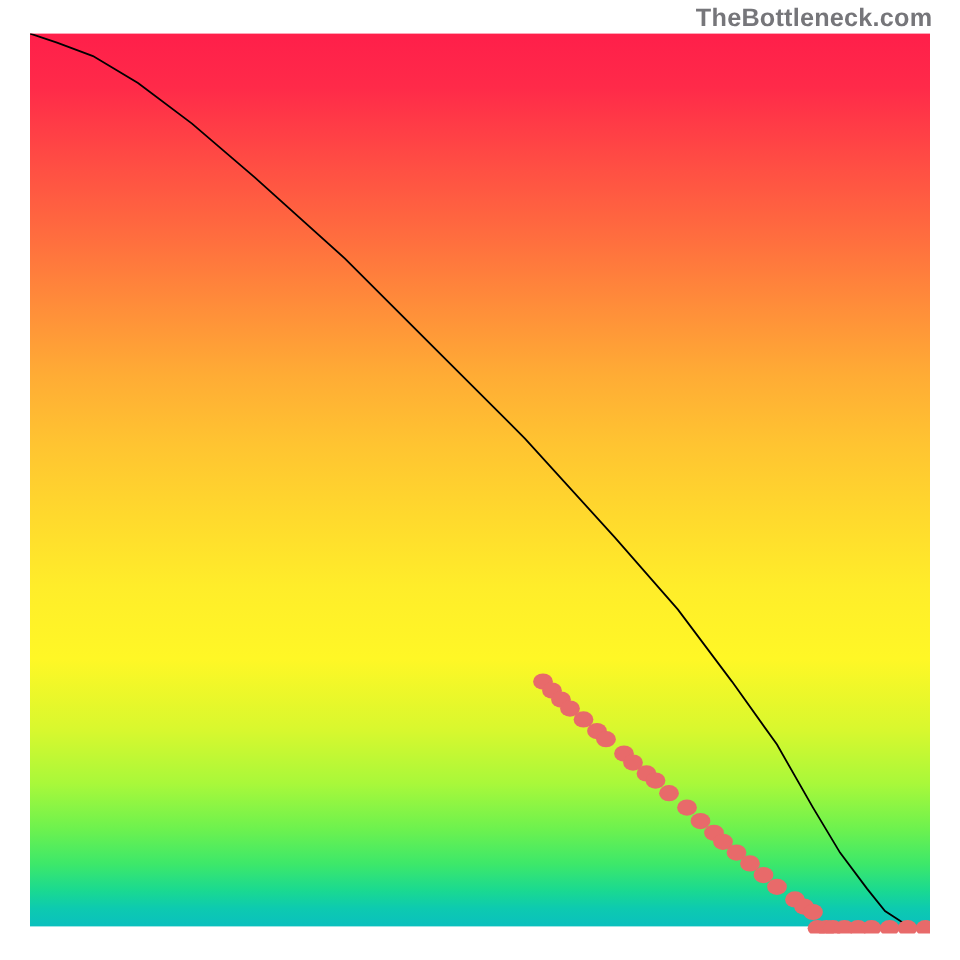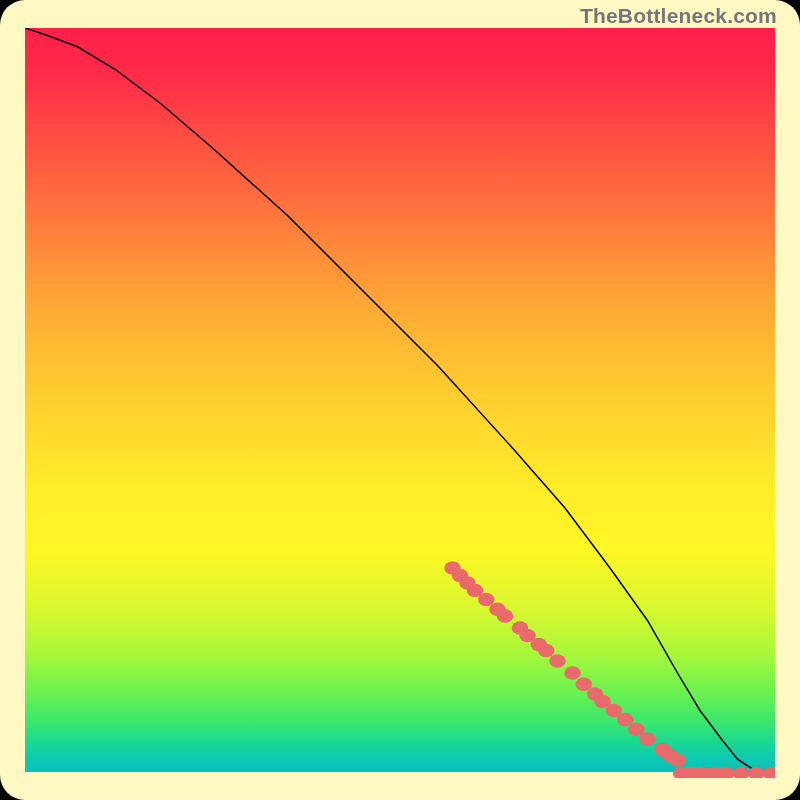--- a/index.html
+++ b/index.html
@@ -8,22 +8,21 @@
     width: 800px;
     height: 800px;
     overflow: hidden;
     background: #000;
     font-family: Arial, Helvetica, sans-serif;
   }
   .stage {
     position: relative;
     width: 800px;
     height: 800px;
-    background: #fef9c3;
-    border-radius: 25px;
+    background: #ffffff;
   }
   .plot {
     position: absolute;
     left: 25px;
     top: 28px;
     width: 750px;
     height: 744px;
   }
   .grad {
     position: absolute;

